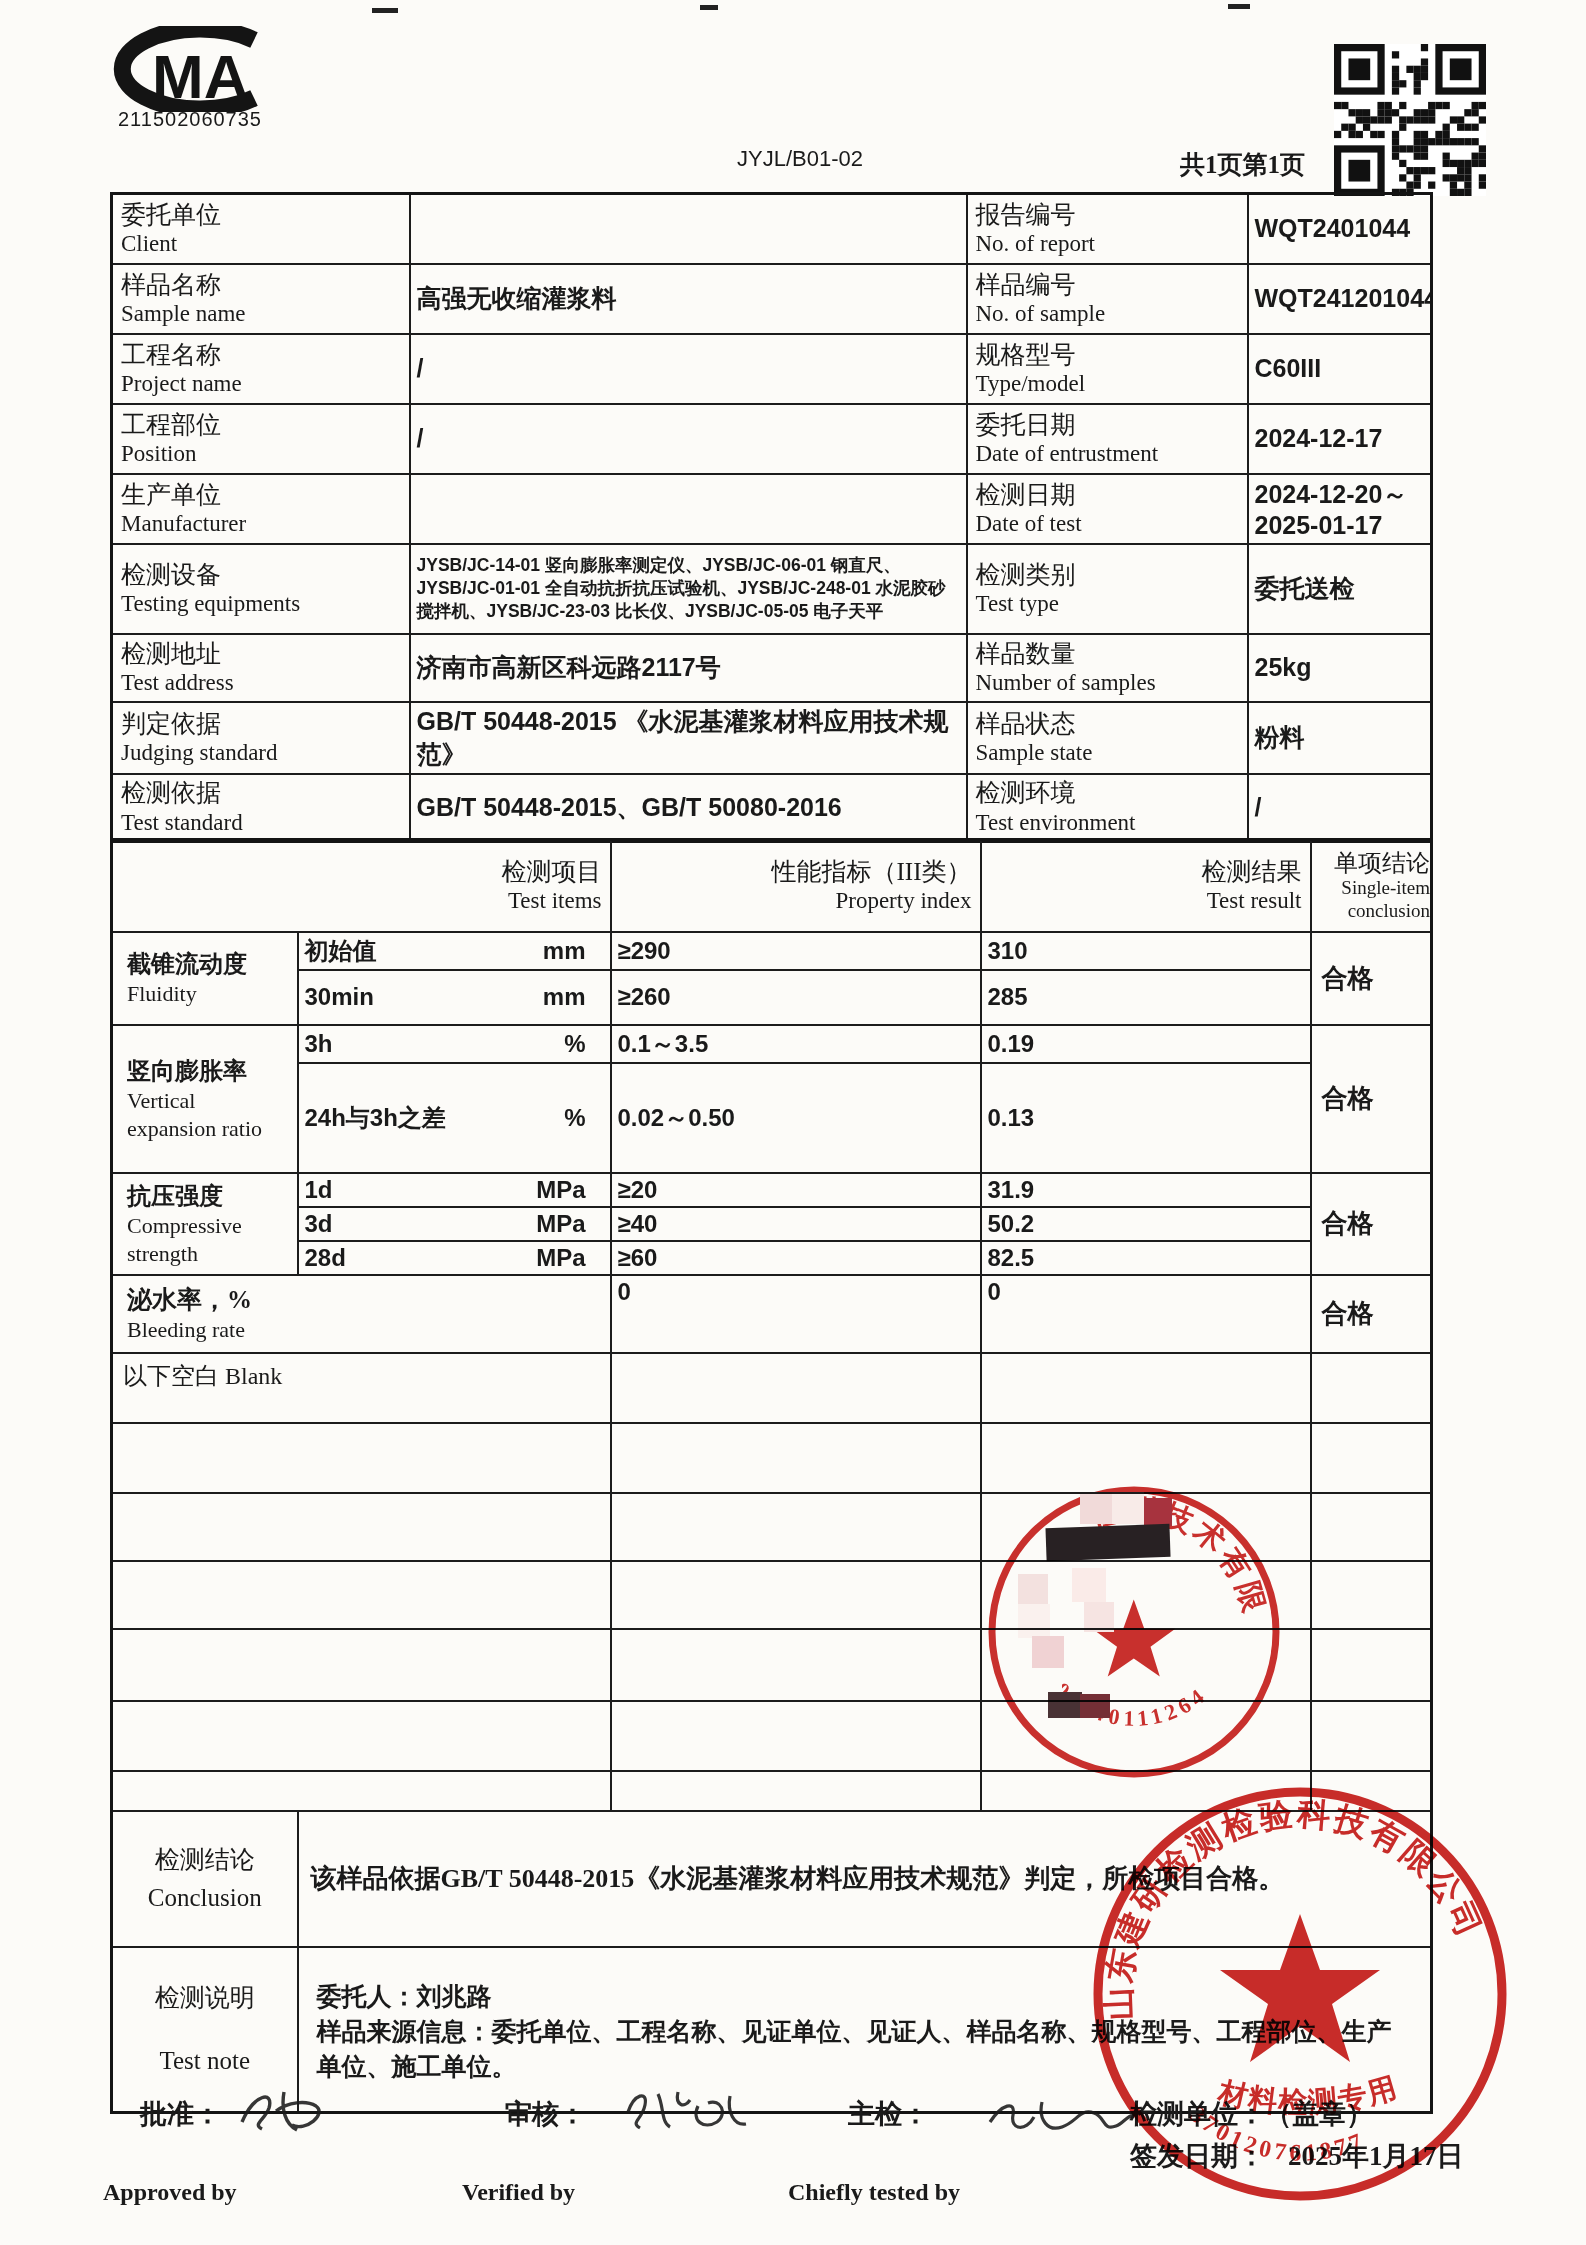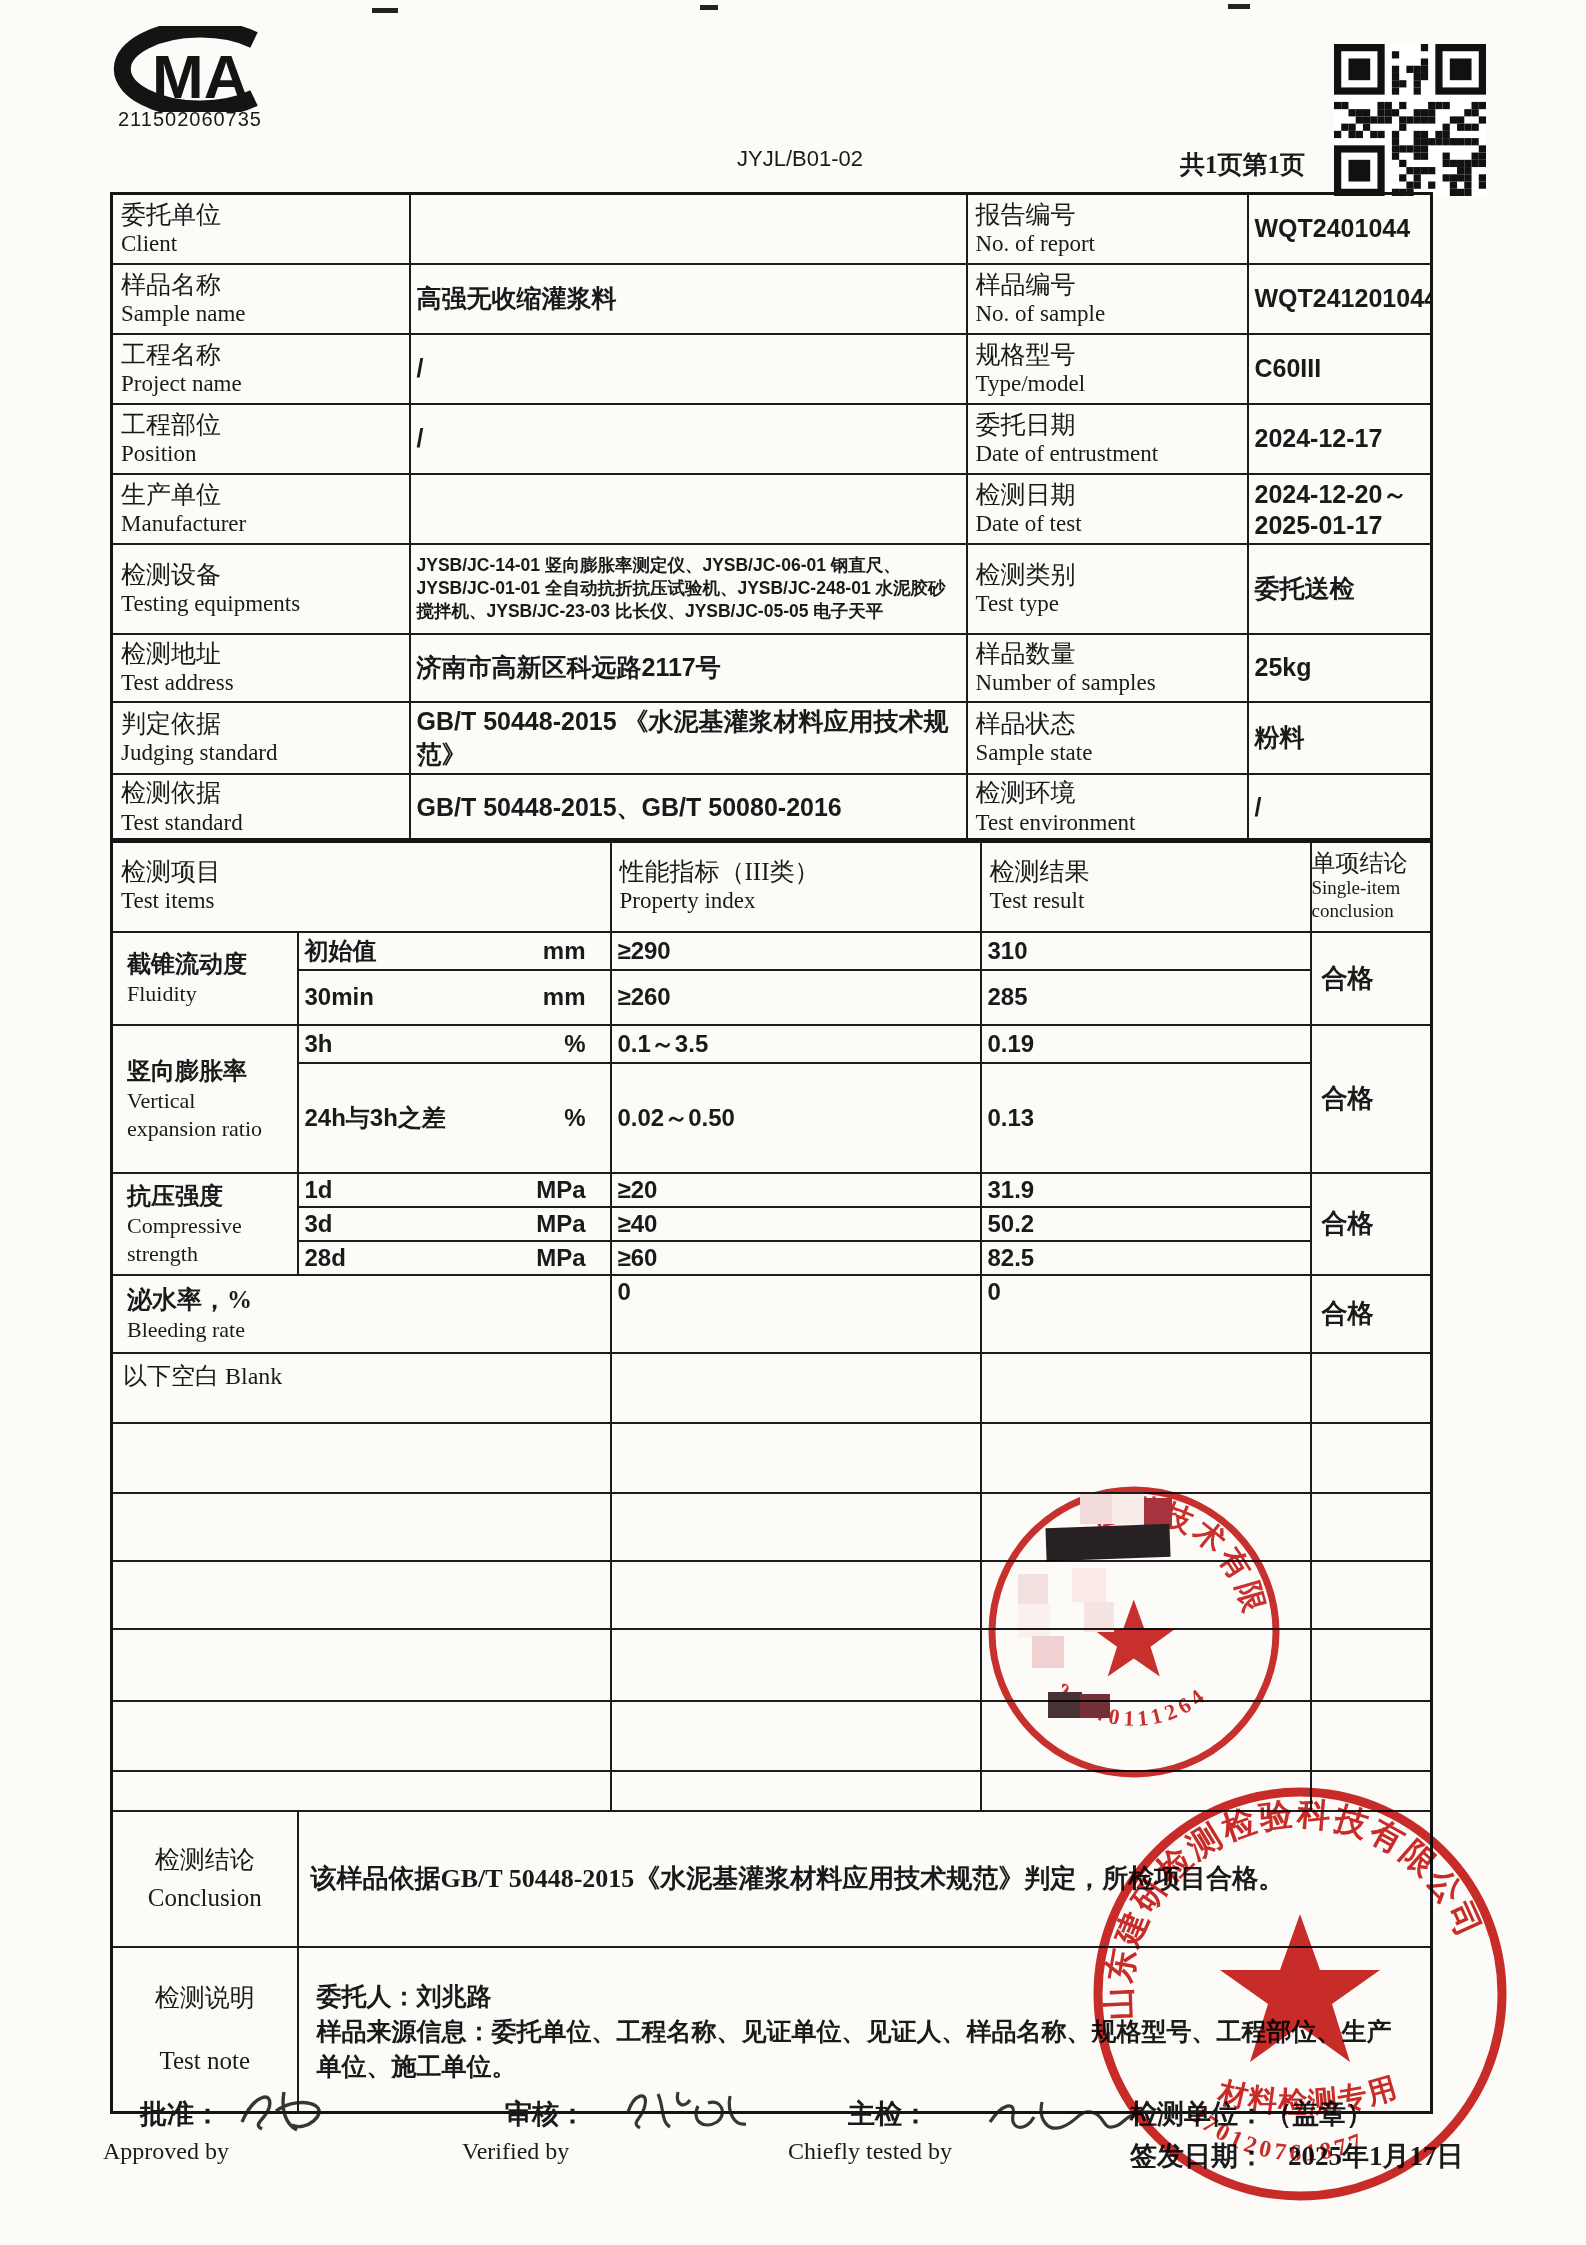--- a/index.html
+++ b/index.html
@@ -22,38 +22,38 @@
   #info-table{top:192px;}
   #results-table{top:838px;}
   td{border:2px solid #1c1c1c;vertical-align:middle;padding:2px 6px;overflow:hidden;}
   #info-table{border:3px solid #141414;}
   #results-table{border:3px solid #141414;}
   .lbl{line-height:1.25;padding-left:8px;}
   .lbl .zh{font-size:25px;}
   .lbl .en{font-size:23px;}
   .val{font-family:"Liberation Sans","DejaVu Sans",sans-serif;font-weight:700;font-size:25px;}
   .val-sm{font-family:"Liberation Sans","DejaVu Sans",sans-serif;font-weight:700;font-size:17.5px;line-height:1.32;}
-  .hdr-c{text-align:left;font-size:25px;line-height:1.2;}
+  .hdr-c{text-align:right;font-size:25px;line-height:1.2;}
   .hdr-c .en{font-size:23px;}
   .hdr-gap{display:flex;flex-direction:column;justify-content:space-between;height:100%;box-sizing:border-box;padding:8px 2px;}
   .grp{display:flex;flex-direction:column;height:100%;box-sizing:border-box;padding:4px 2px 4px 8px;}
   .grp .zh{font-family:"Liberation Sans","DejaVu Sans",sans-serif;font-weight:700;font-size:24px;}
   .grp .en{font-size:22px;line-height:1.25;}
   .subcell{display:flex;justify-content:space-between;align-items:center;padding-right:18px;}
   .subcell .nm,.subcell .un{font-family:"Liberation Sans","DejaVu Sans",sans-serif;font-weight:700;font-size:24px;}
   .num{font-family:"Liberation Sans","DejaVu Sans",sans-serif;font-weight:700;font-size:24px;padding-left:6px;}
   .pass{font-size:26px;font-weight:700;padding-left:10px;margin-top:43px;}
   .blankcell{vertical-align:top;font-size:24px;padding:6px 6px 6px 10px;}
   .concl-lbl{text-align:center;font-size:25px;line-height:1.5;}
   .concl-txt{font-size:26px;font-weight:700;padding-left:12px;}
   .note-body{display:flex;flex-direction:column;justify-content:space-between;height:100%;box-sizing:border-box;
              padding:16px 10px 12px 12px;font-size:25px;font-weight:700;line-height:1.4;}
   
   .foot{position:absolute;font-size:27px;font-weight:600;}
-  .foot-en{position:absolute;font-size:24px;font-weight:400;}
+  .foot-en{position:absolute;font-size:24px;font-weight:700;margin-top:41px;}
   .sig{position:absolute;}
   
   .stamp{position:absolute;color:var(--stamp-red,#c7201e);mix-blend-mode:multiply;}
   #stamp-middle{left:980px;top:1478px;width:308px;height:308px;opacity:.93;}
   #stamp-bottom{left:1078px;top:1772px;width:444px;height:444px;opacity:.95;}
   .artifact{position:absolute;background:#222;}
 </style>
 </head>
 <body>
 

